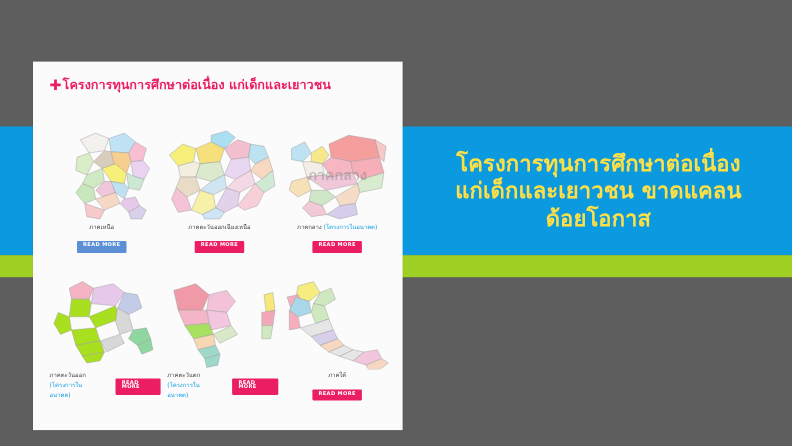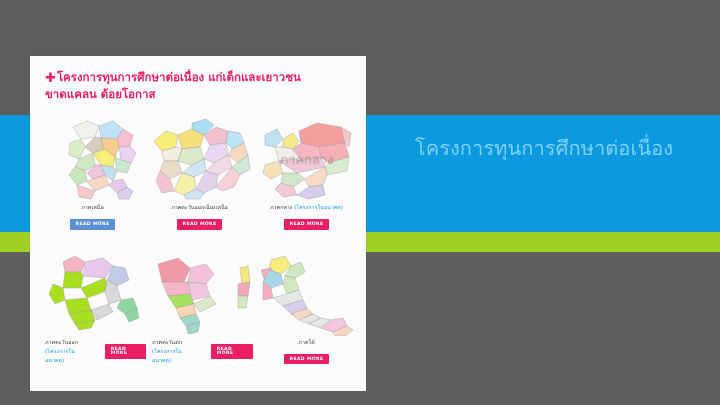--- a/index.html
+++ b/index.html
@@ -12,22 +12,22 @@
   #stage{position:absolute;inset:0;width:720px;height:405px;}
 
   
   .band{position:absolute;left:0;width:720px;}
   .band-blue{top:115px;height:117px;background:#0b9ae0;}
   .band-green{top:232px;height:20px;background:#9fd125;}
 
   
   .headline{
     position:absolute;left:370px;top:136px;width:348px;
-    text-align:center;color:#7dd3fc;
-    font-size:20px;line-height:25px;font-weight:400;
+    text-align:center;color:#fde047;
+    font-size:20px;line-height:25px;font-weight:700;
     letter-spacing:.1px;
     text-shadow:0 0 1px rgba(0,0,0,.08);
   }
   .headline div{white-space:nowrap;}
 
   
   .panel{
     position:absolute;left:30px;top:56px;width:336px;height:335px;
     background:#fbfbfb;
     box-shadow:0 0 0 1px rgba(0,0,0,.03);
@@ -84,27 +84,28 @@
 </head>
 <body>
 
 <div id="stage">
 
   <div class="band band-blue"></div>
   <div class="band band-green"></div>
 
   <div class="headline">
     <div>โครงการทุนการศึกษาต่อเนื่อง</div>
+    <div>แก่เด็กและเยาวชน ขาดแคลน</div>
+    <div>ด้อยโอกาส</div>
   </div>
 
   <div class="panel">
 
     <div class="panel-title">
       <span class="plus">✚</span><span>โครงการทุนการศึกษาต่อเนื่อง  แก่เด็กและเยาวชน</span><br>
-      <span>ขาดแคลน ด้อยโอกาส</span>
     </div>
 
     <div class="maps">
 
       <div class="map-row map-top">
 
         <div class="map-cell">
           <div class="map-figure">
             <svg width="100" height="88" viewBox="0 0 100 88">
               <g stroke="#9a9a9a" stroke-width=".4">

